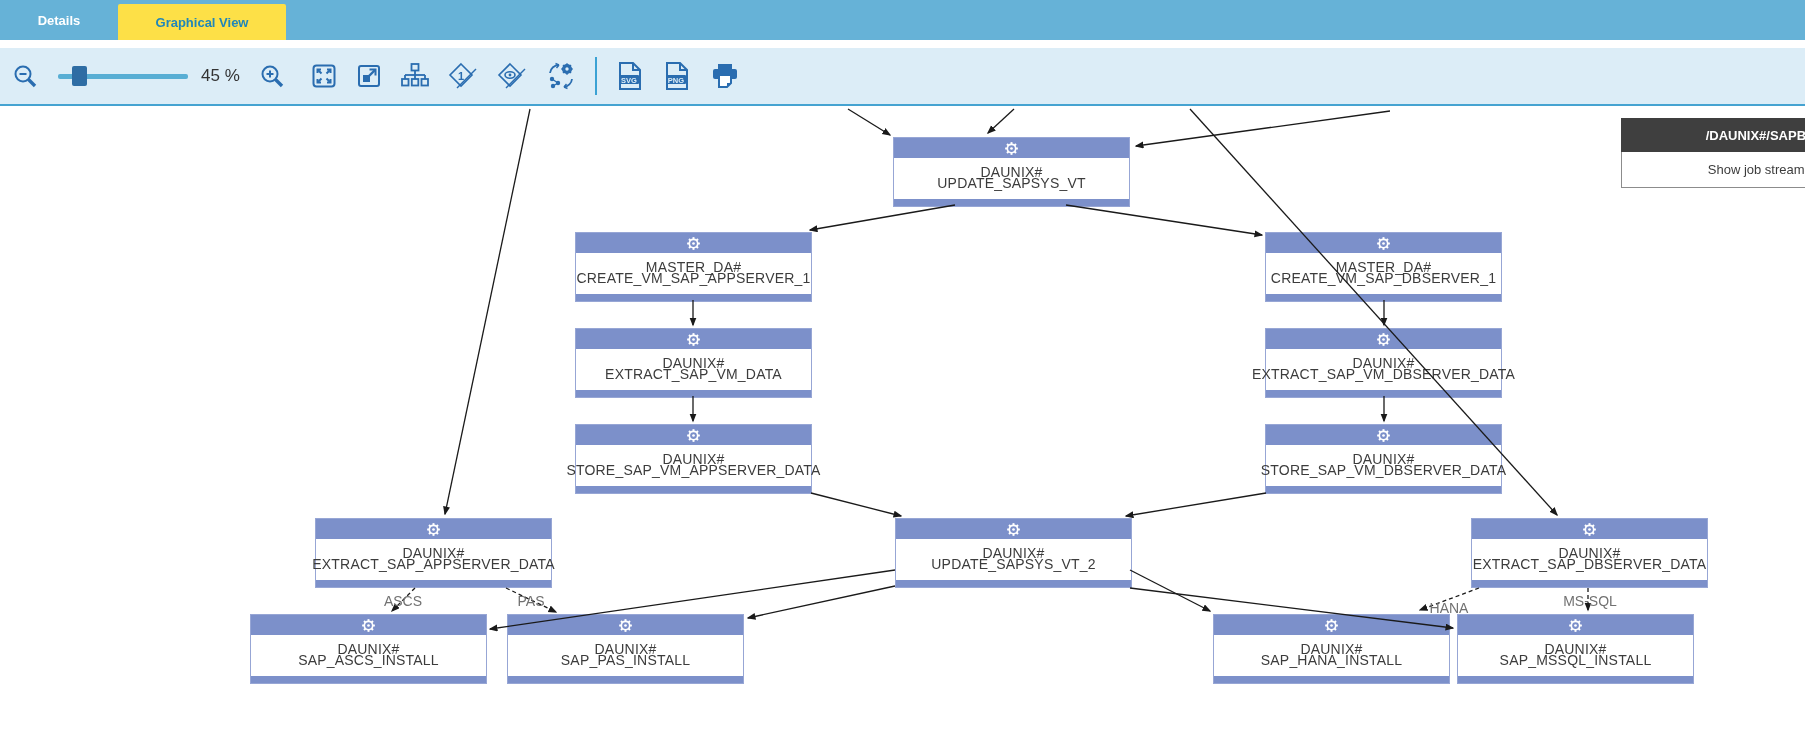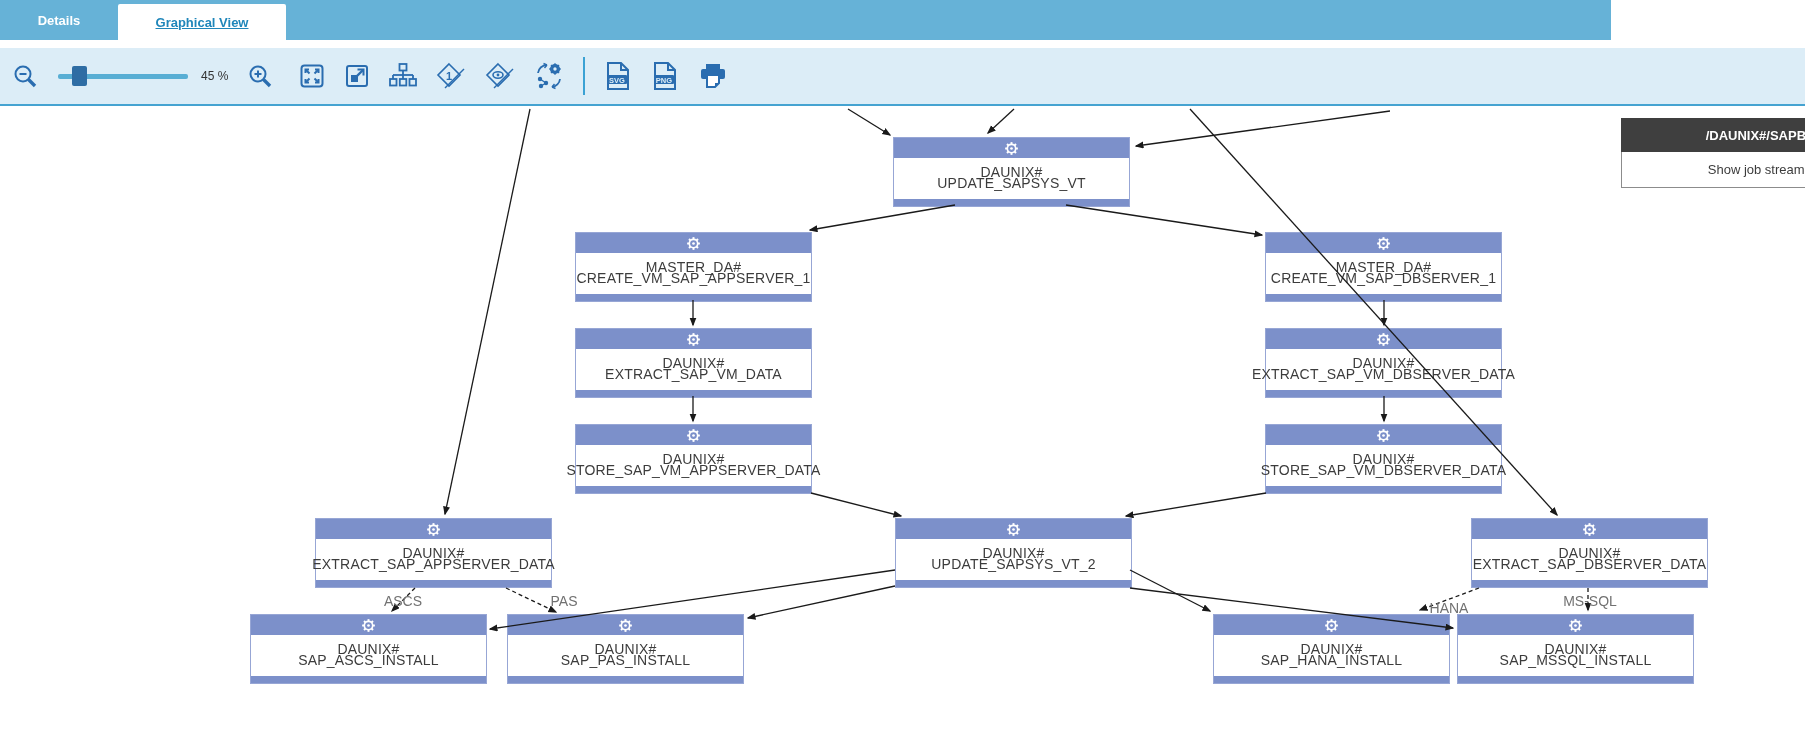--- a/index.html
+++ b/index.html
@@ -2,47 +2,47 @@
 <html><head>
 <meta charset="utf-8">
 <style>
   html,body{margin:0;padding:0;}
   body{
     width:1805px;height:740px;overflow:hidden;background:#ffffff;
     font-family:"Liberation Sans", sans-serif;position:relative;
   }
   
   .tabbar{
-    position:absolute;left:0;top:0;width:1611px;height:40px;
+    position:absolute;left:0;top:0;width:1805px;height:40px;
     background:#66b2d7;display:flex;align-items:stretch;z-index:30;
   }
   .tab{
     display:flex;align-items:center;justify-content:center;
     font-size:13px;font-weight:bold;color:#ffffff;cursor:pointer;
   }
   .tab.t0{width:118px;}
   .tab.t1{width:168px;}
   .tab.t2{width:190px;}
   .tab.active{
-    background:#ffffff;color:#1f86ba;margin-top:4px;border-radius:2px 2px 0 0;text-decoration:underline;
+    background:#fde047;color:#1f86ba;margin-top:4px;border-radius:2px 2px 0 0;
   }
   .gap-strip{position:absolute;left:0;top:40px;width:1805px;height:8px;background:#ffffff;z-index:30;}
   
   .toolbar{
     position:absolute;left:0;top:48px;width:1805px;height:58px;
     background:#dcedf7;border-bottom:2px solid#45a3d1;
     display:flex;align-items:center;padding-left:12px;box-sizing:border-box;
     gap:19px;z-index:30;
   }
   .tool{display:flex;align-items:center;justify-content:center;cursor:pointer;}
   .tool svg{display:block;}
   .slider{position:relative;width:130px;height:20px;display:flex;align-items:center;cursor:pointer;}
   .slider .track{width:130px;height:5px;background:#58aed4;border-radius:2px;}
   .slider .handle{position:absolute;left:14px;top:0;width:15px;height:20px;background:#2e6da4;border-radius:2px;}
-  .zoom-text{font-size:12px;color:#333333;white-space:nowrap;margin-left:-6px;}
+  .zoom-text{font-size:17px;color:#333333;white-space:nowrap;margin-left:-6px;}
   .tb-sep{width:2px;height:38px;background:#3ba2d4;}
   
   #stage{position:absolute;left:0;top:0;width:1805px;height:740px;z-index:1;}
   #edges{position:absolute;left:0;top:0;z-index:3;pointer-events:none;}
   .node{
     position:absolute;width:237px;height:70px;box-sizing:border-box;
     background:#ffffff;border:1px solid #97a6d5;z-index:2;cursor:pointer;
   }
   .node .hd{height:20px;background:#7c90ca;display:flex;align-items:center;justify-content:center;}
   .node .bd{
@@ -358,21 +358,21 @@
       <line x1="895" y1="570" x2="490" y2="629" stroke="#1a1a1a" stroke-width="1.3" marker-end="url(#arrow)"></line>
       <line x1="895" y1="586" x2="748" y2="618" stroke="#1a1a1a" stroke-width="1.3" marker-end="url(#arrow)"></line>
       <line x1="1130" y1="570" x2="1210" y2="611" stroke="#1a1a1a" stroke-width="1.3" marker-end="url(#arrow)"></line>
       <line x1="1130" y1="588" x2="1453" y2="628" stroke="#1a1a1a" stroke-width="1.3" marker-end="url(#arrow)"></line>
       <line x1="415" y1="588" x2="392" y2="611" stroke="#1a1a1a" stroke-width="1.3" marker-end="url(#arrow)" stroke-dasharray="4,3"></line>
       <line x1="506" y1="588" x2="556" y2="612" stroke="#1a1a1a" stroke-width="1.3" marker-end="url(#arrow)" stroke-dasharray="4,3"></line>
       <line x1="1479" y1="588" x2="1420" y2="610" stroke="#1a1a1a" stroke-width="1.3" marker-end="url(#arrow)" stroke-dasharray="4,3"></line>
       <line x1="1588" y1="588" x2="1588" y2="610" stroke="#1a1a1a" stroke-width="1.3" marker-end="url(#arrow)" stroke-dasharray="4,3"></line>
     </svg>
 <span class="edge-label" style="left: 403px; top: 601px;">ASCS</span>
-    <span class="edge-label" style="left: 531px; top: 601px; margin-left: 33px;">PAS</span>
+    <span class="edge-label" style="left: 531px; top: 601px;">PAS</span>
     <span class="edge-label" style="left: 1449px; top: 608px;">HANA</span>
     <span class="edge-label" style="left: 1590px; top: 601px;">MS-SQL</span>
   </div>
 
 <div class="tabbar">
   <div class="tab t0">Details</div>
   <div class="tab t1 active">Graphical View</div>
 </div>
 <div class="gap-strip"></div>
 

